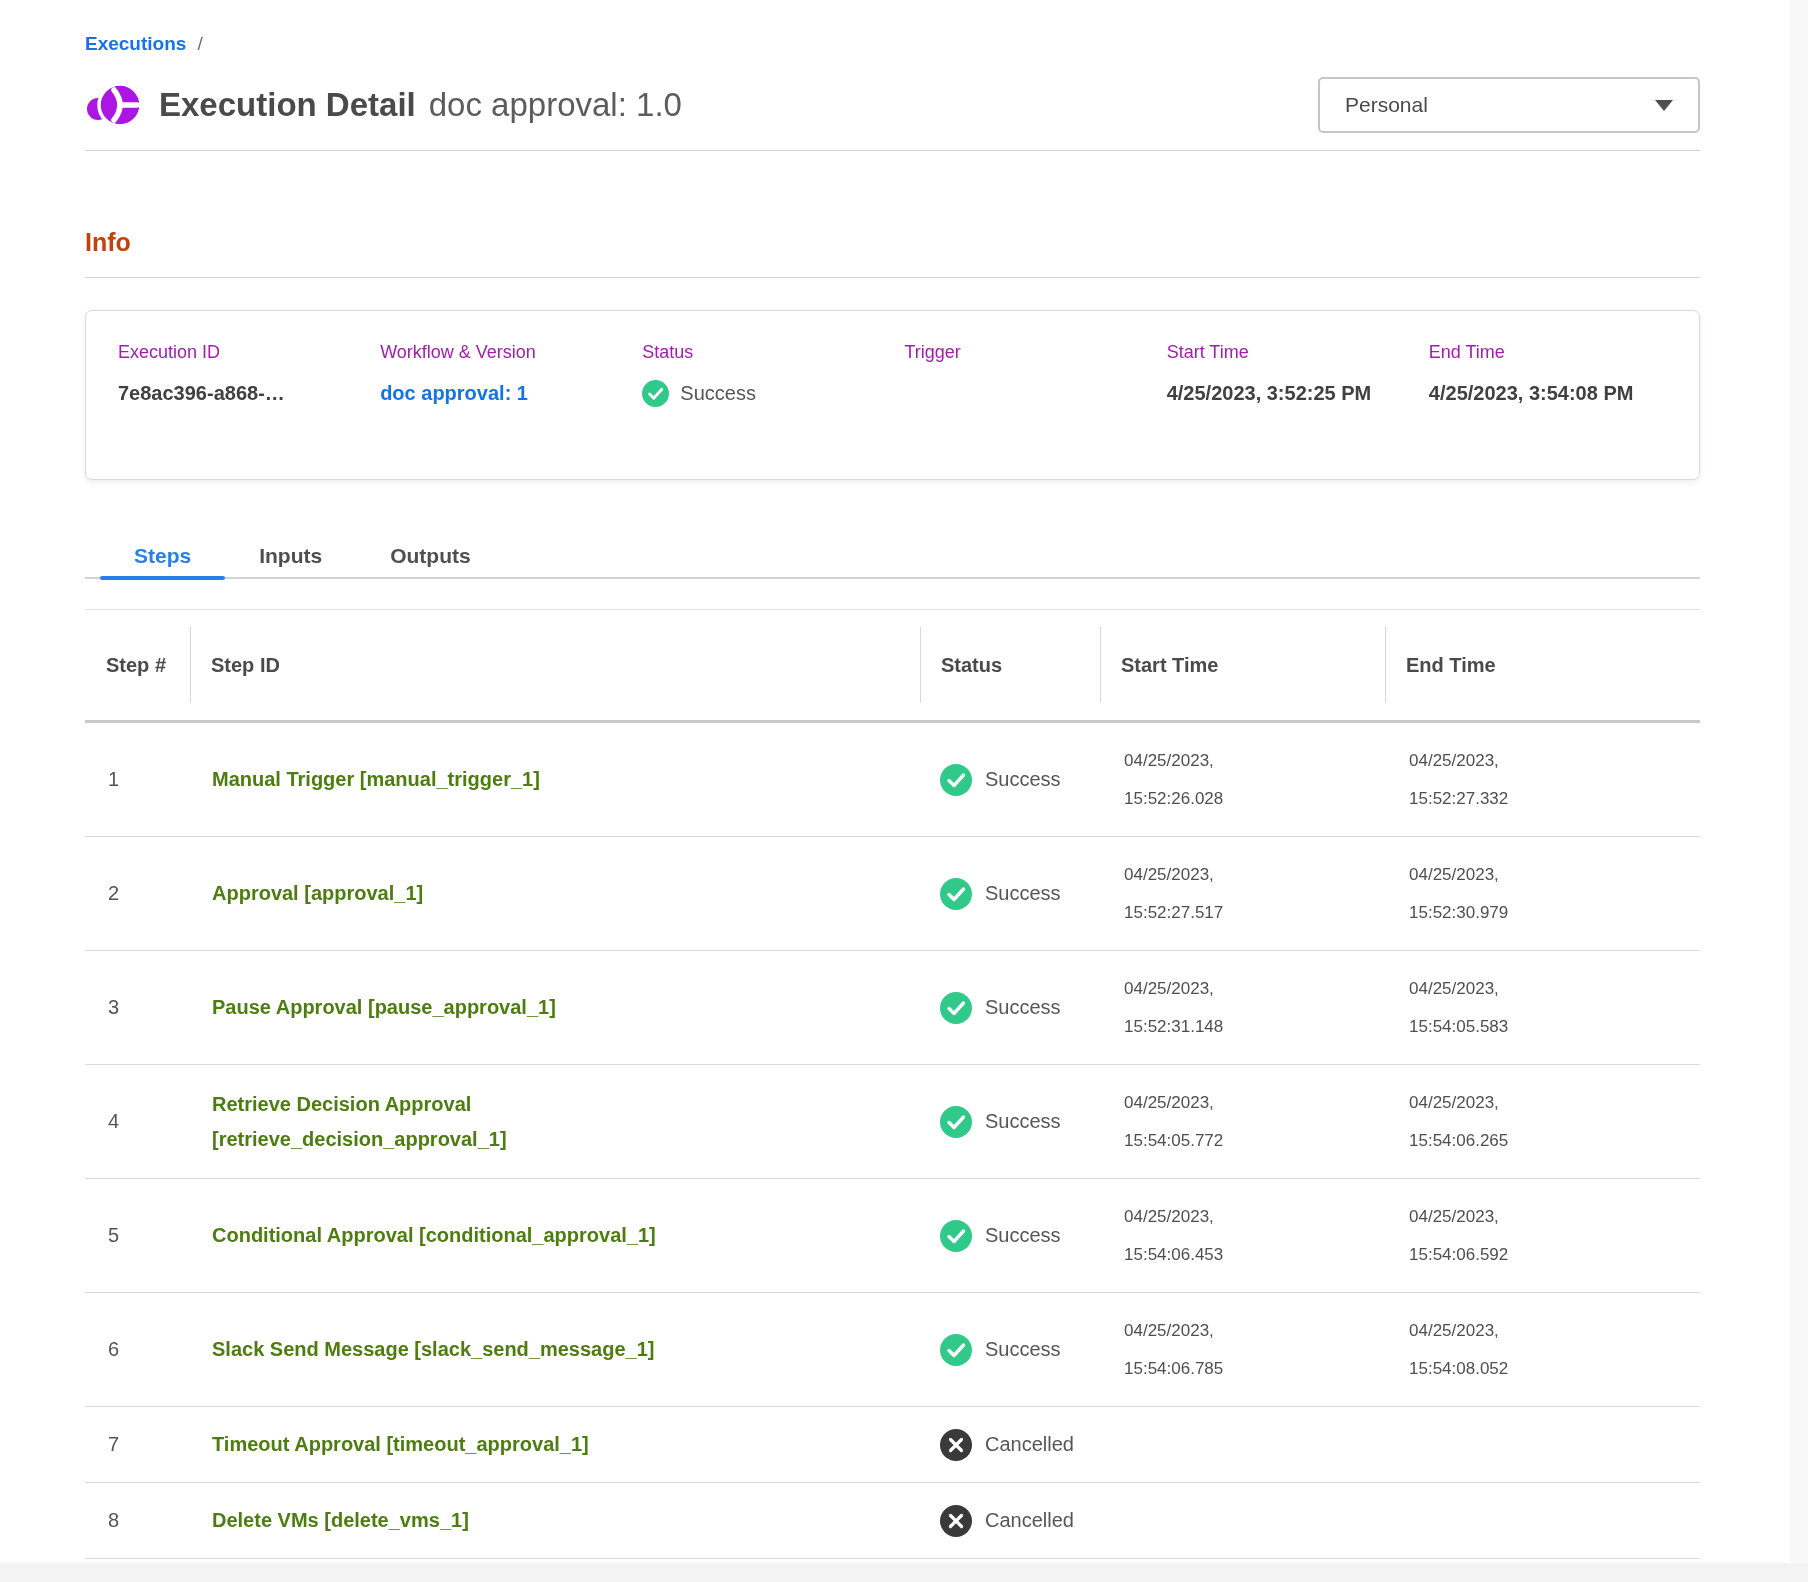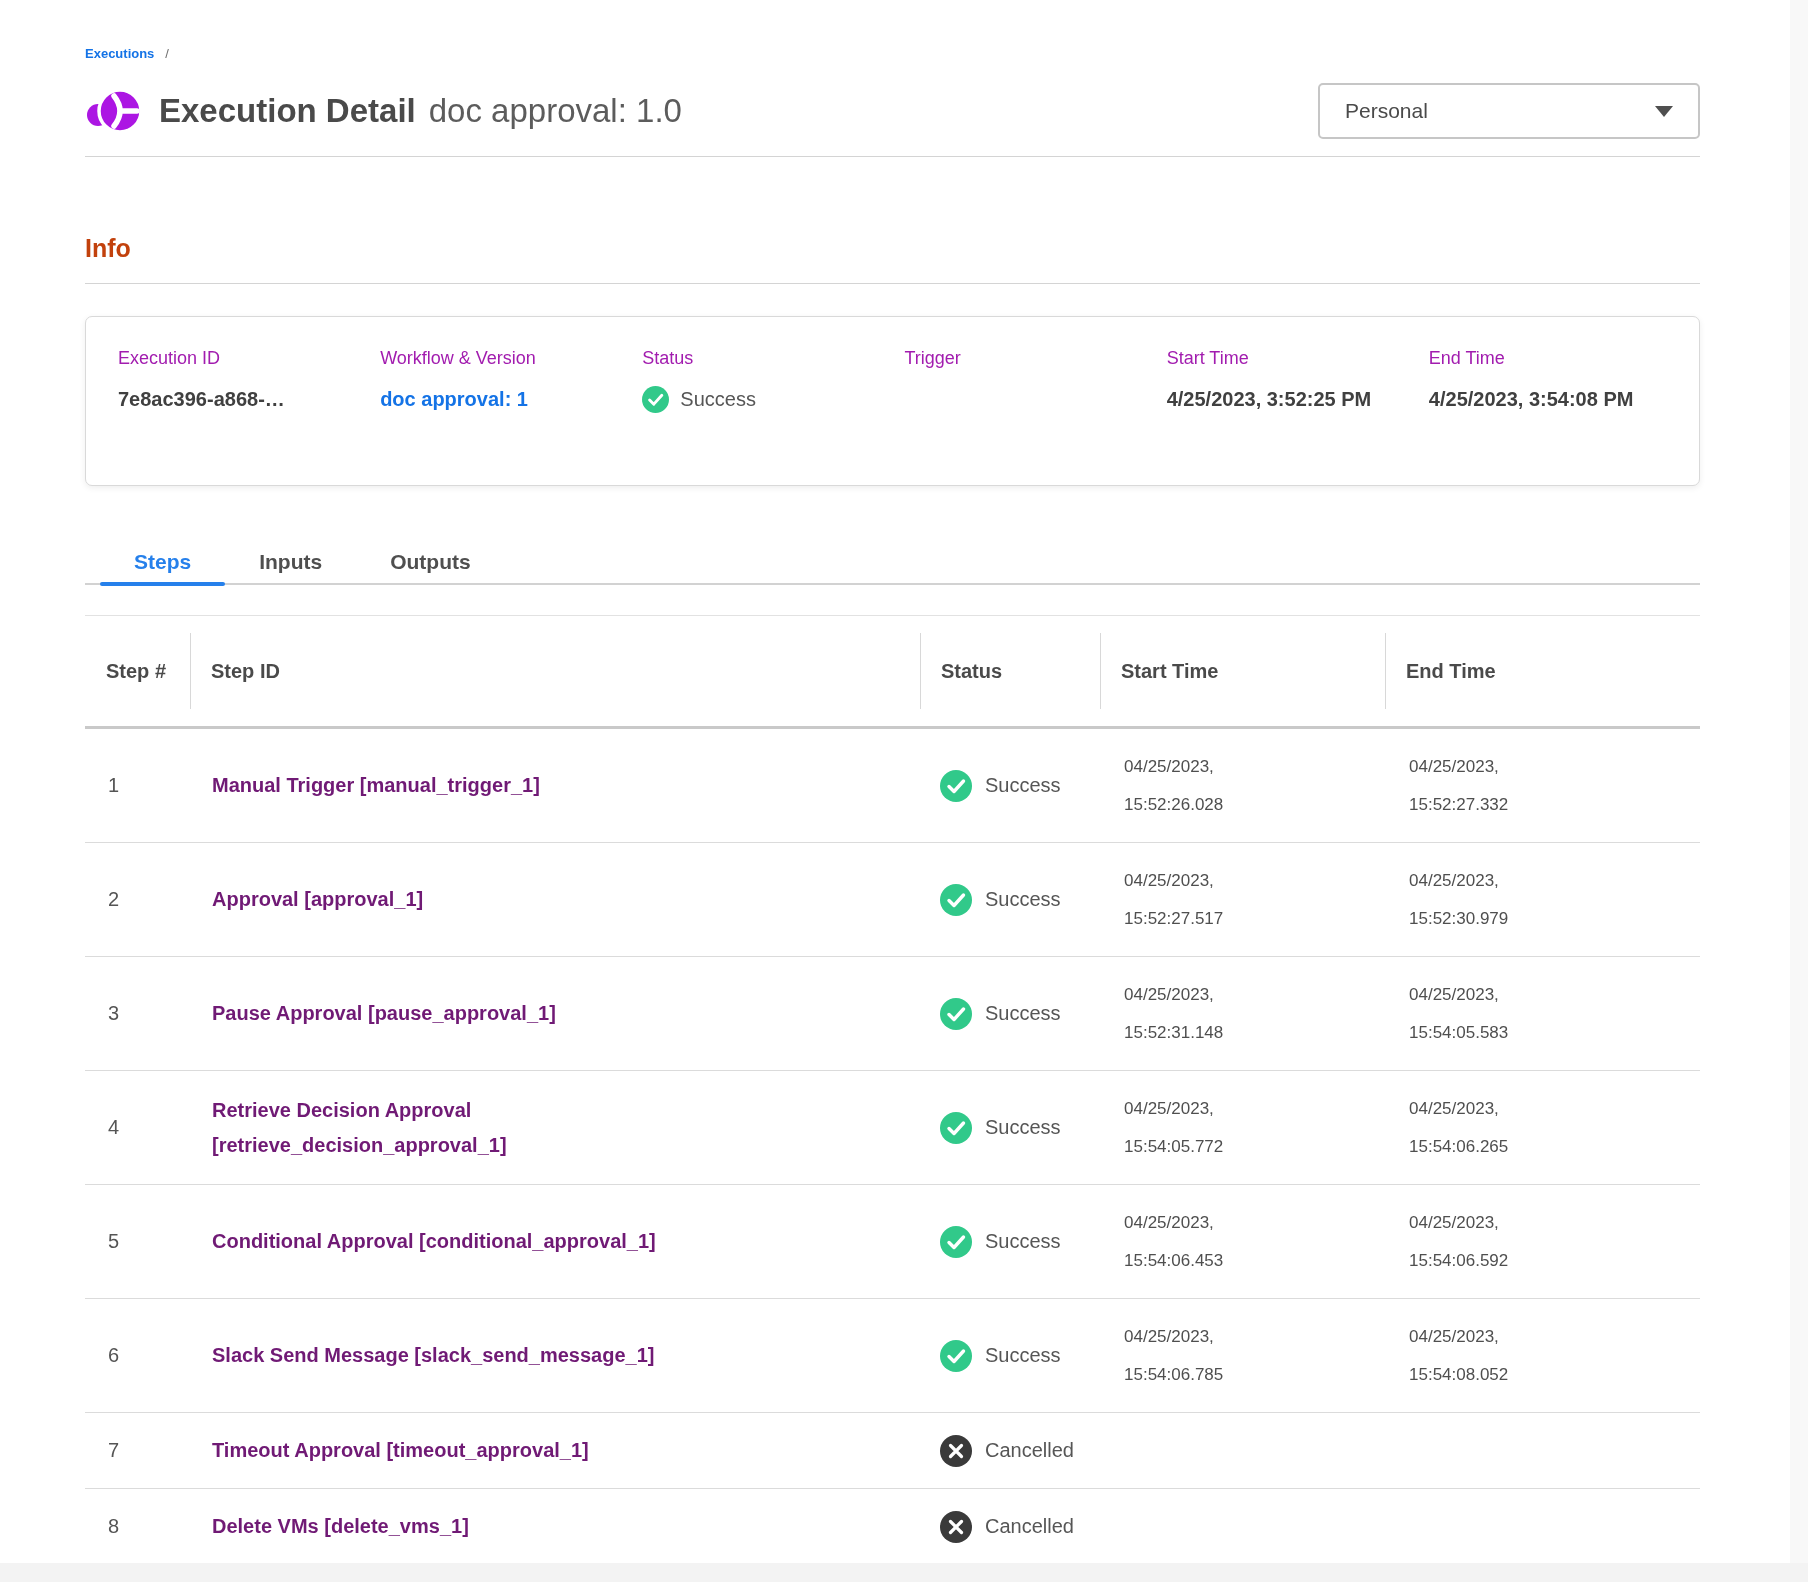--- a/index.html
+++ b/index.html
@@ -7,21 +7,21 @@
   body {
     background:#ffffff;
     font-family:"Liberation Sans","DejaVu Sans",sans-serif;
     color:#4B4B4B;
     position:relative;
     overflow:hidden;
   }
   .content { position:absolute; left:85px; top:0; width:1615px; }
 
   
-  .breadcrumb { padding-top:46px; font-size:13px; display:flex; align-items:baseline; }
+  .breadcrumb { padding-top:33px; font-size:19px; display:flex; align-items:baseline; }
   .breadcrumb a { color:#1473E6; font-weight:700; text-decoration:none; cursor:pointer; }
   .breadcrumb .sep { color:#6E6E6E; margin-left:11px; font-weight:400; }
 
   
   .title-row { display:flex; align-items:center; margin-top:18px; height:64px; }
   .logo { width:58px; height:52px; flex:0 0 auto; }
   .page-title { font-size:33px; font-weight:700; color:#4A4A4A; margin-left:16px; white-space:nowrap; }
   .page-subtitle { font-size:33px; font-weight:400; color:#5C5C5C; margin-left:13px; white-space:nowrap; }
   .ws-select {
     margin-left:auto; width:382px; height:56px;
@@ -70,21 +70,21 @@
     border-top:1px solid #E2E2E2; border-bottom:3px solid #C9C9C9;
     min-height:114px; align-items:center;
     font-weight:700; font-size:20px; color:#4A4A4A; line-height:43px;
   }
   .hc { position:relative; display:flex; align-items:center; align-self:stretch; padding-left:21px; padding-right:10px; }
   .hc + .hc::before { content:""; position:absolute; left:0; top:17px; bottom:17px; width:1px; background:#D8D8D8; }
   .trow { border-bottom:1px solid #DBDBDB; align-items:center; min-height:114px; }
   .trow.short { min-height:76px; }
   .num { padding-left:23px; font-size:20px; color:#555555; }
   .cell-stepid { padding-left:22px; }
-  .slink { font-size:20px; font-weight:700; color:#701a75; text-decoration:none; line-height:35px; display:inline-block; max-width:450px; cursor:pointer; }
+  .slink { font-size:20px; font-weight:700; color:#4d7c0f; text-decoration:none; line-height:35px; display:inline-block; max-width:450px; cursor:pointer; }
   .cell-status { display:flex; align-items:center; padding-left:20px; gap:13px; font-size:20px; color:#565656; }
   .sicon { width:32px; height:32px; flex:0 0 auto; display:inline-flex; }
   .cell-time { padding-left:24px; font-size:17px; color:#4F4F4F; line-height:38px; max-width:214px; }
 
   .bottom-strip { position:absolute; left:0; right:0; bottom:0; height:19px; background:#F3F3F3; }
   .right-gutter { position:absolute; top:0; right:0; width:18px; height:100%; background:#F8F8F8; }
 </style>
 </head>
 <body>
 

